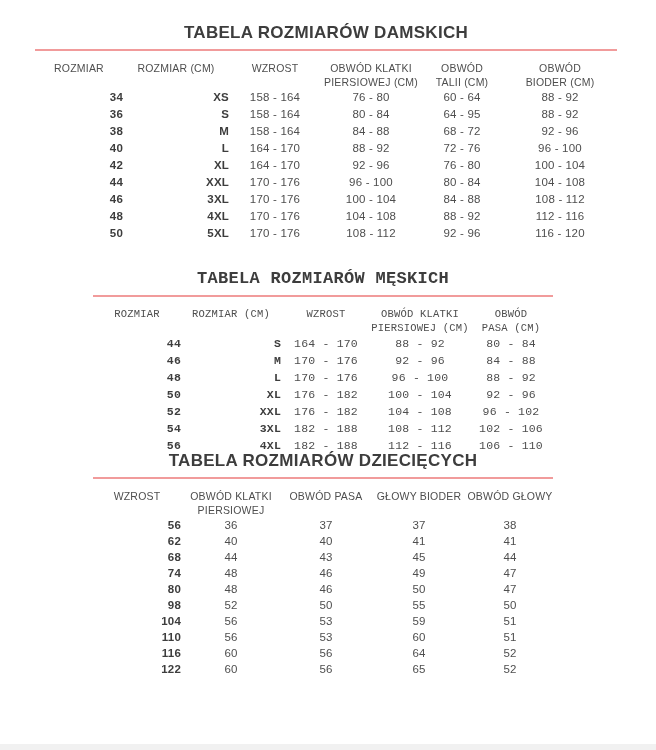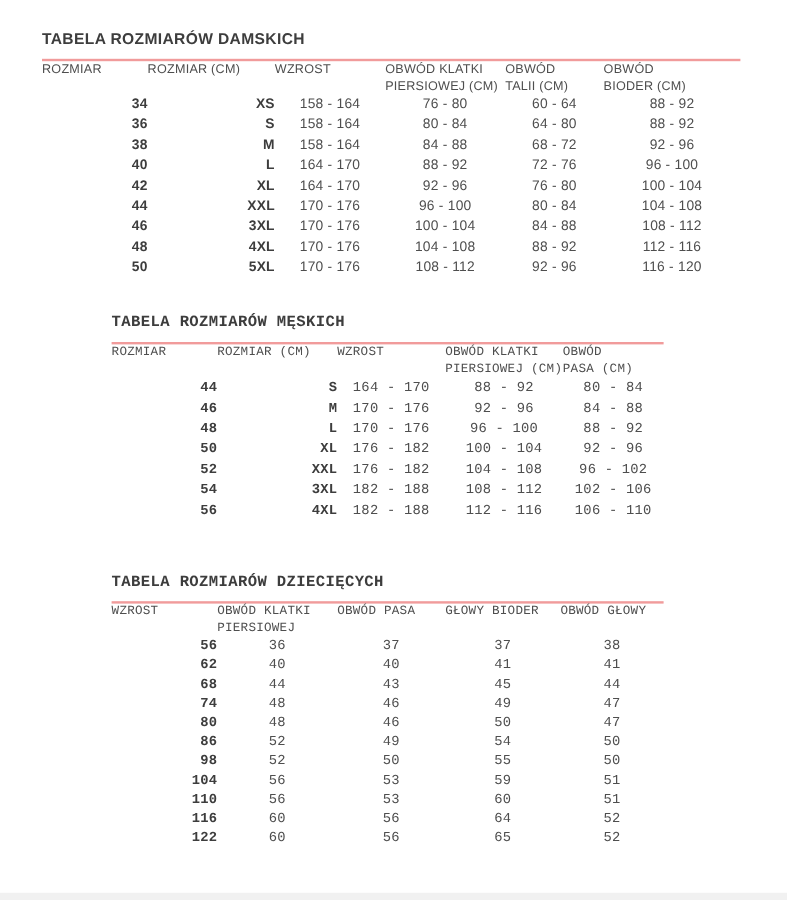--- a/index.html
+++ b/index.html
@@ -9,33 +9,33 @@
     font-family:"Liberation Sans", sans-serif;
     color:#4e4e4e;
     position:relative;
     overflow:hidden;
   }
   .page { width:656px; height:750px; position:relative; background:#fff; }
 
   .tbl { position:relative; }
   .tbl-0 { padding-top:26px; margin-left:35px; width:582px; }
   .tbl-1 { margin-top:30px; margin-left:93px; width:460px;font-family:Liberation Mono, monospace; }
-  .tbl-2 { margin-top:44px; margin-left:93px; width:460px;font-family:Liberation Mono, monospace; }
+  .tbl-2 { margin-left:93px; width:460px; }
 
   .tbl-title {
-    font-size:13px; line-height:14px; font-weight:bold;
-    text-align:left; color:#3d3d3d; letter-spacing:.3px;
+    font-size:17px; line-height:14px; font-weight:bold;
+    text-align:center; color:#3d3d3d; letter-spacing:.3px;
   }
   .accent-line { height:2px; background:var(--accent,#f19b9b); margin-top:9px; }
 
   table { border-collapse:collapse; table-layout:fixed; width:100%; }
   th {
-    font-size:10.5px; font-weight:normal; text-align:left;
+    font-size:10.5px; font-weight:normal; text-align:center;
     vertical-align:top; white-space:pre-line; line-height:13.5px;
-    padding-top:1px; color:#4e4e4e; letter-spacing:.2px;
+    padding-top:11px; color:#4e4e4e; letter-spacing:.2px;
   }
   td {
     font-size:11.5px; text-align:center; line-height:17px;
     color:#4e4e4e; letter-spacing:.2px;
   }
   .tbl-2 td { line-height:16px; }
   td.bold { font-weight:bold; color:#3d3d3d;text-align:right; }
 
   .bottom-bar {
     position:absolute; left:0; bottom:0; width:100%; height:6px;
@@ -79,21 +79,21 @@
             <td>158 - 164</td>
             <td>76 - 80</td>
             <td>60 - 64</td>
             <td>88 - 92</td>
           </tr>
           <tr>
             <td class="bold">36</td>
             <td class="bold">S</td>
             <td>158 - 164</td>
             <td>80 - 84</td>
-            <td>64 - 80</td>
+            <td>64 - 95</td>
             <td>88 - 92</td>
           </tr>
           <tr>
             <td class="bold">38</td>
             <td class="bold">M</td>
             <td>158 - 164</td>
             <td>84 - 88</td>
             <td>68 - 72</td>
             <td>92 - 96</td>
           </tr>
@@ -276,27 +276,20 @@
             <td>47</td>
           </tr>
           <tr>
             <td class="bold">80</td>
             <td>48</td>
             <td>46</td>
             <td>50</td>
             <td>47</td>
           </tr>
           <tr>
-            <td class="bold">86</td>
-            <td>52</td>
-            <td>49</td>
-            <td>54</td>
-            <td>50</td>
-          </tr>
-          <tr>
             <td class="bold">98</td>
             <td>52</td>
             <td>50</td>
             <td>55</td>
             <td>50</td>
           </tr>
           <tr>
             <td class="bold">104</td>
             <td>56</td>
             <td>53</td>

